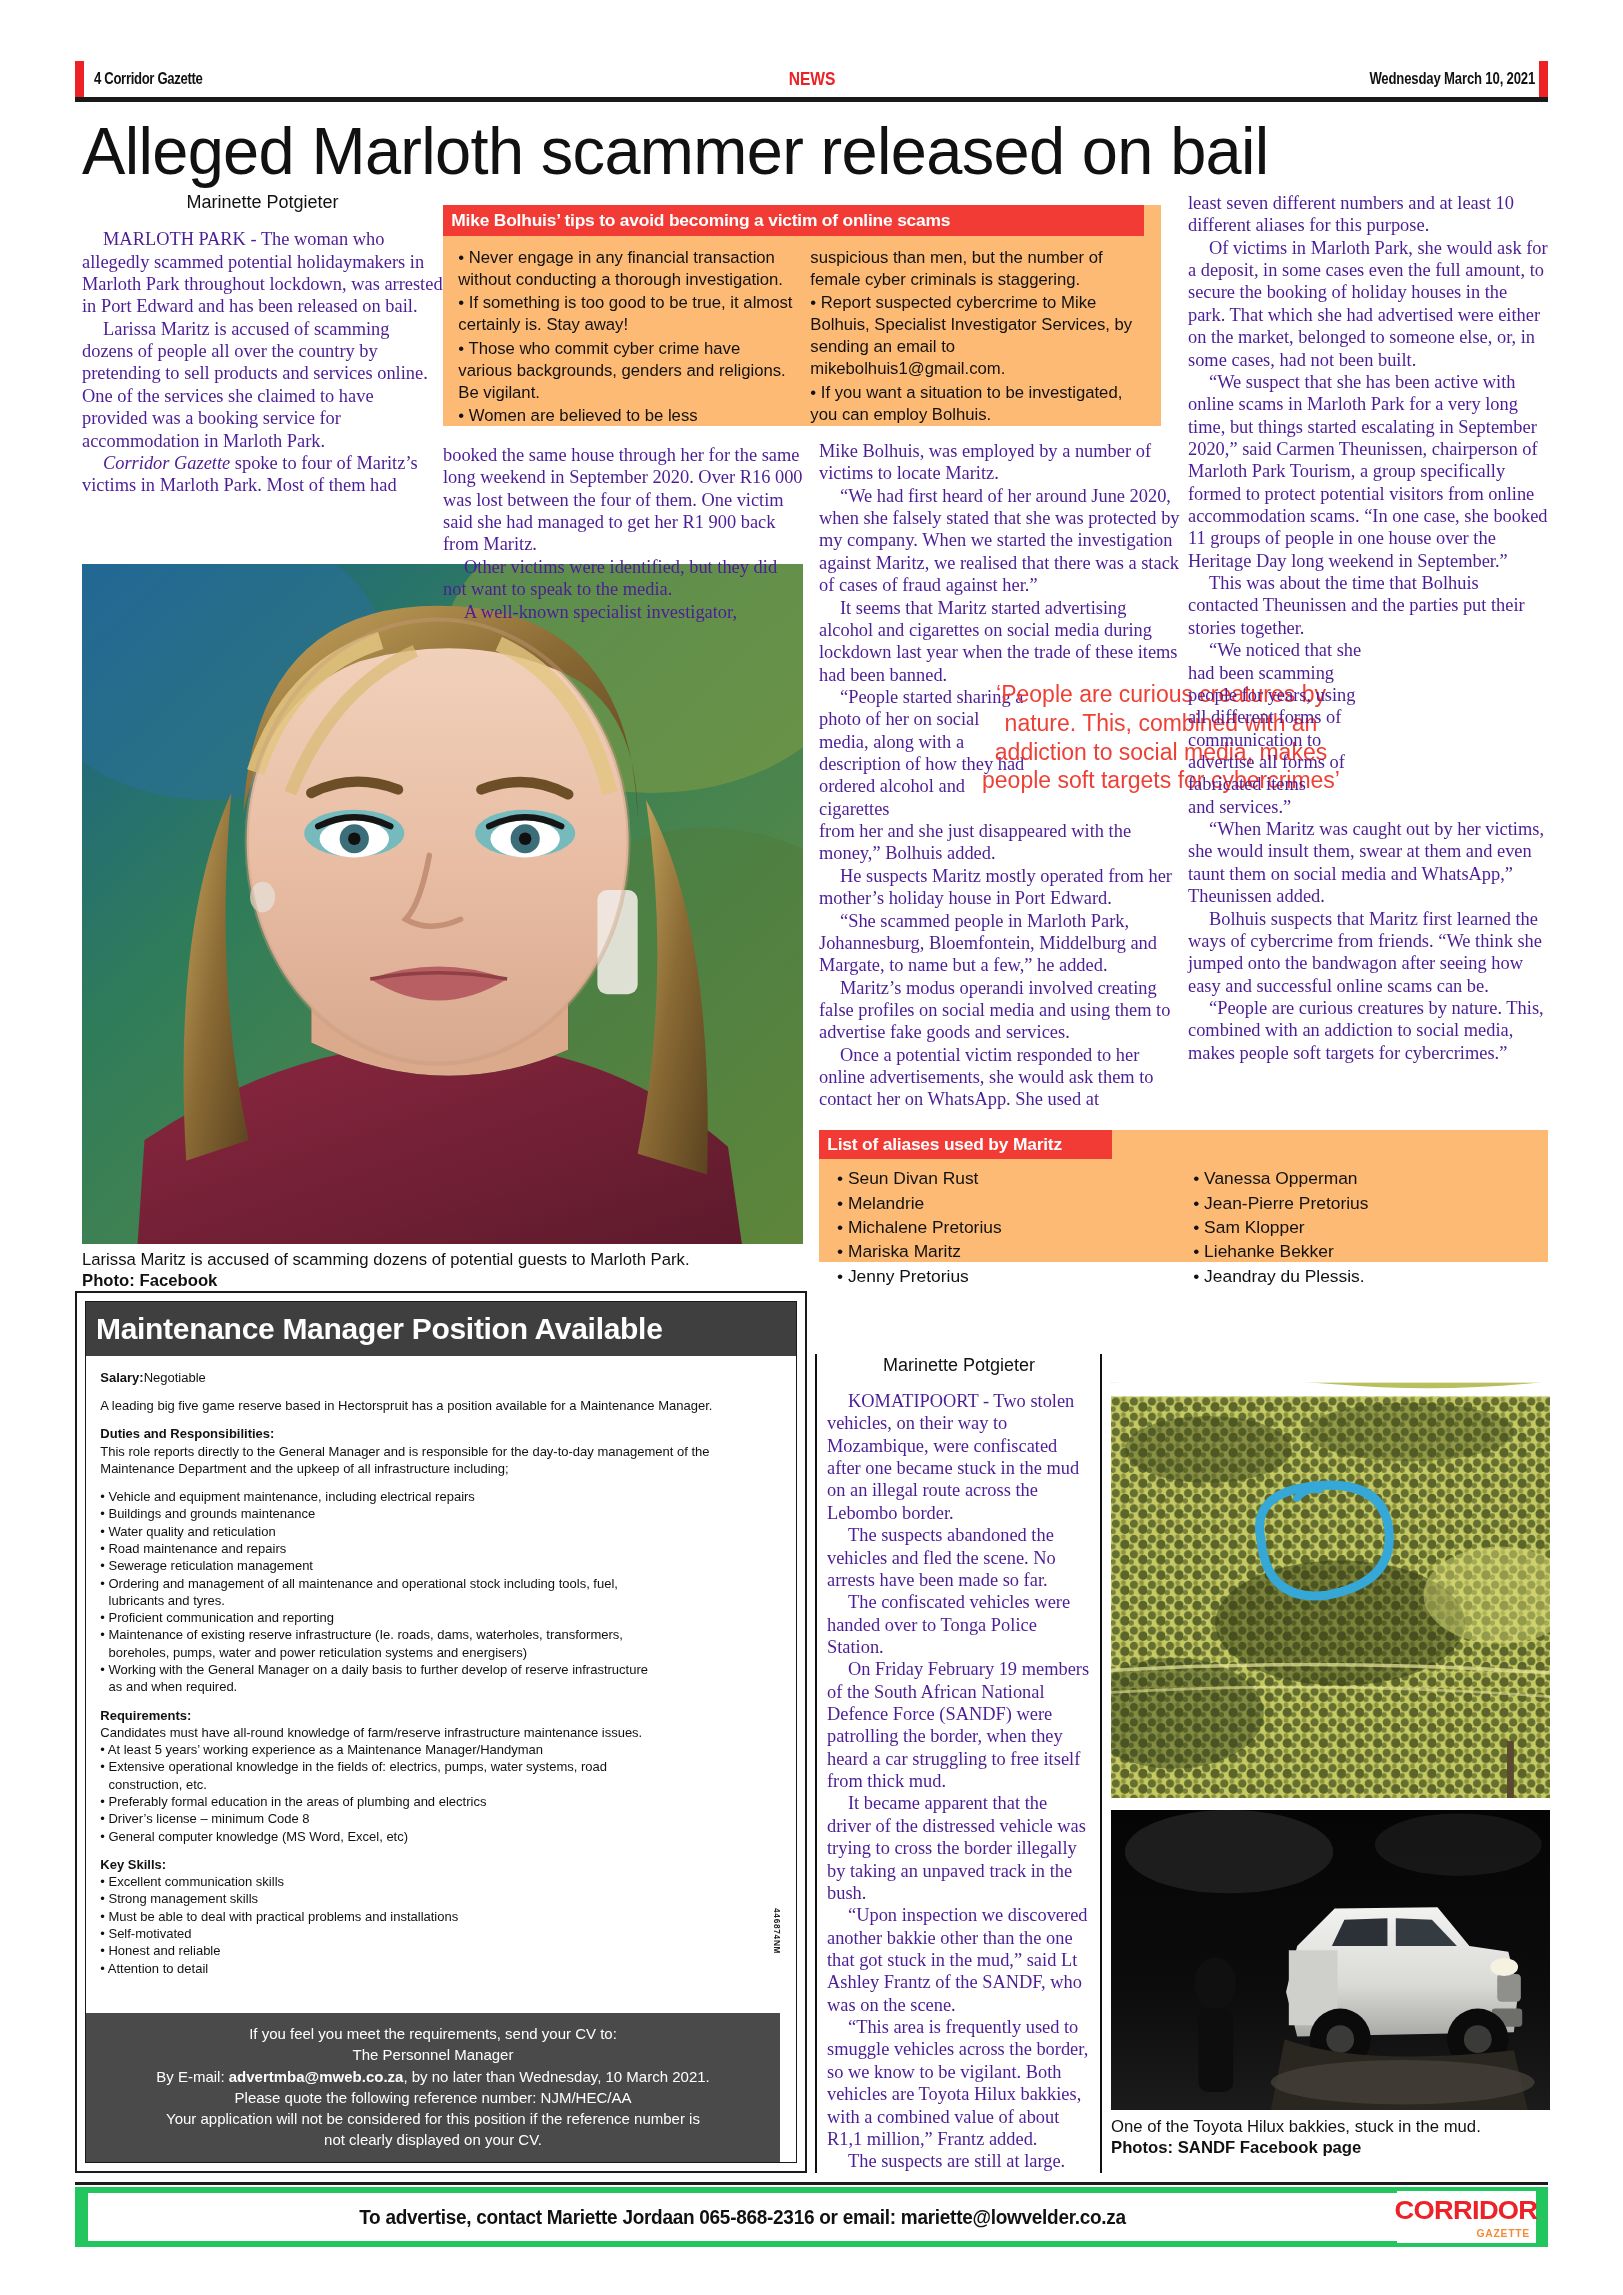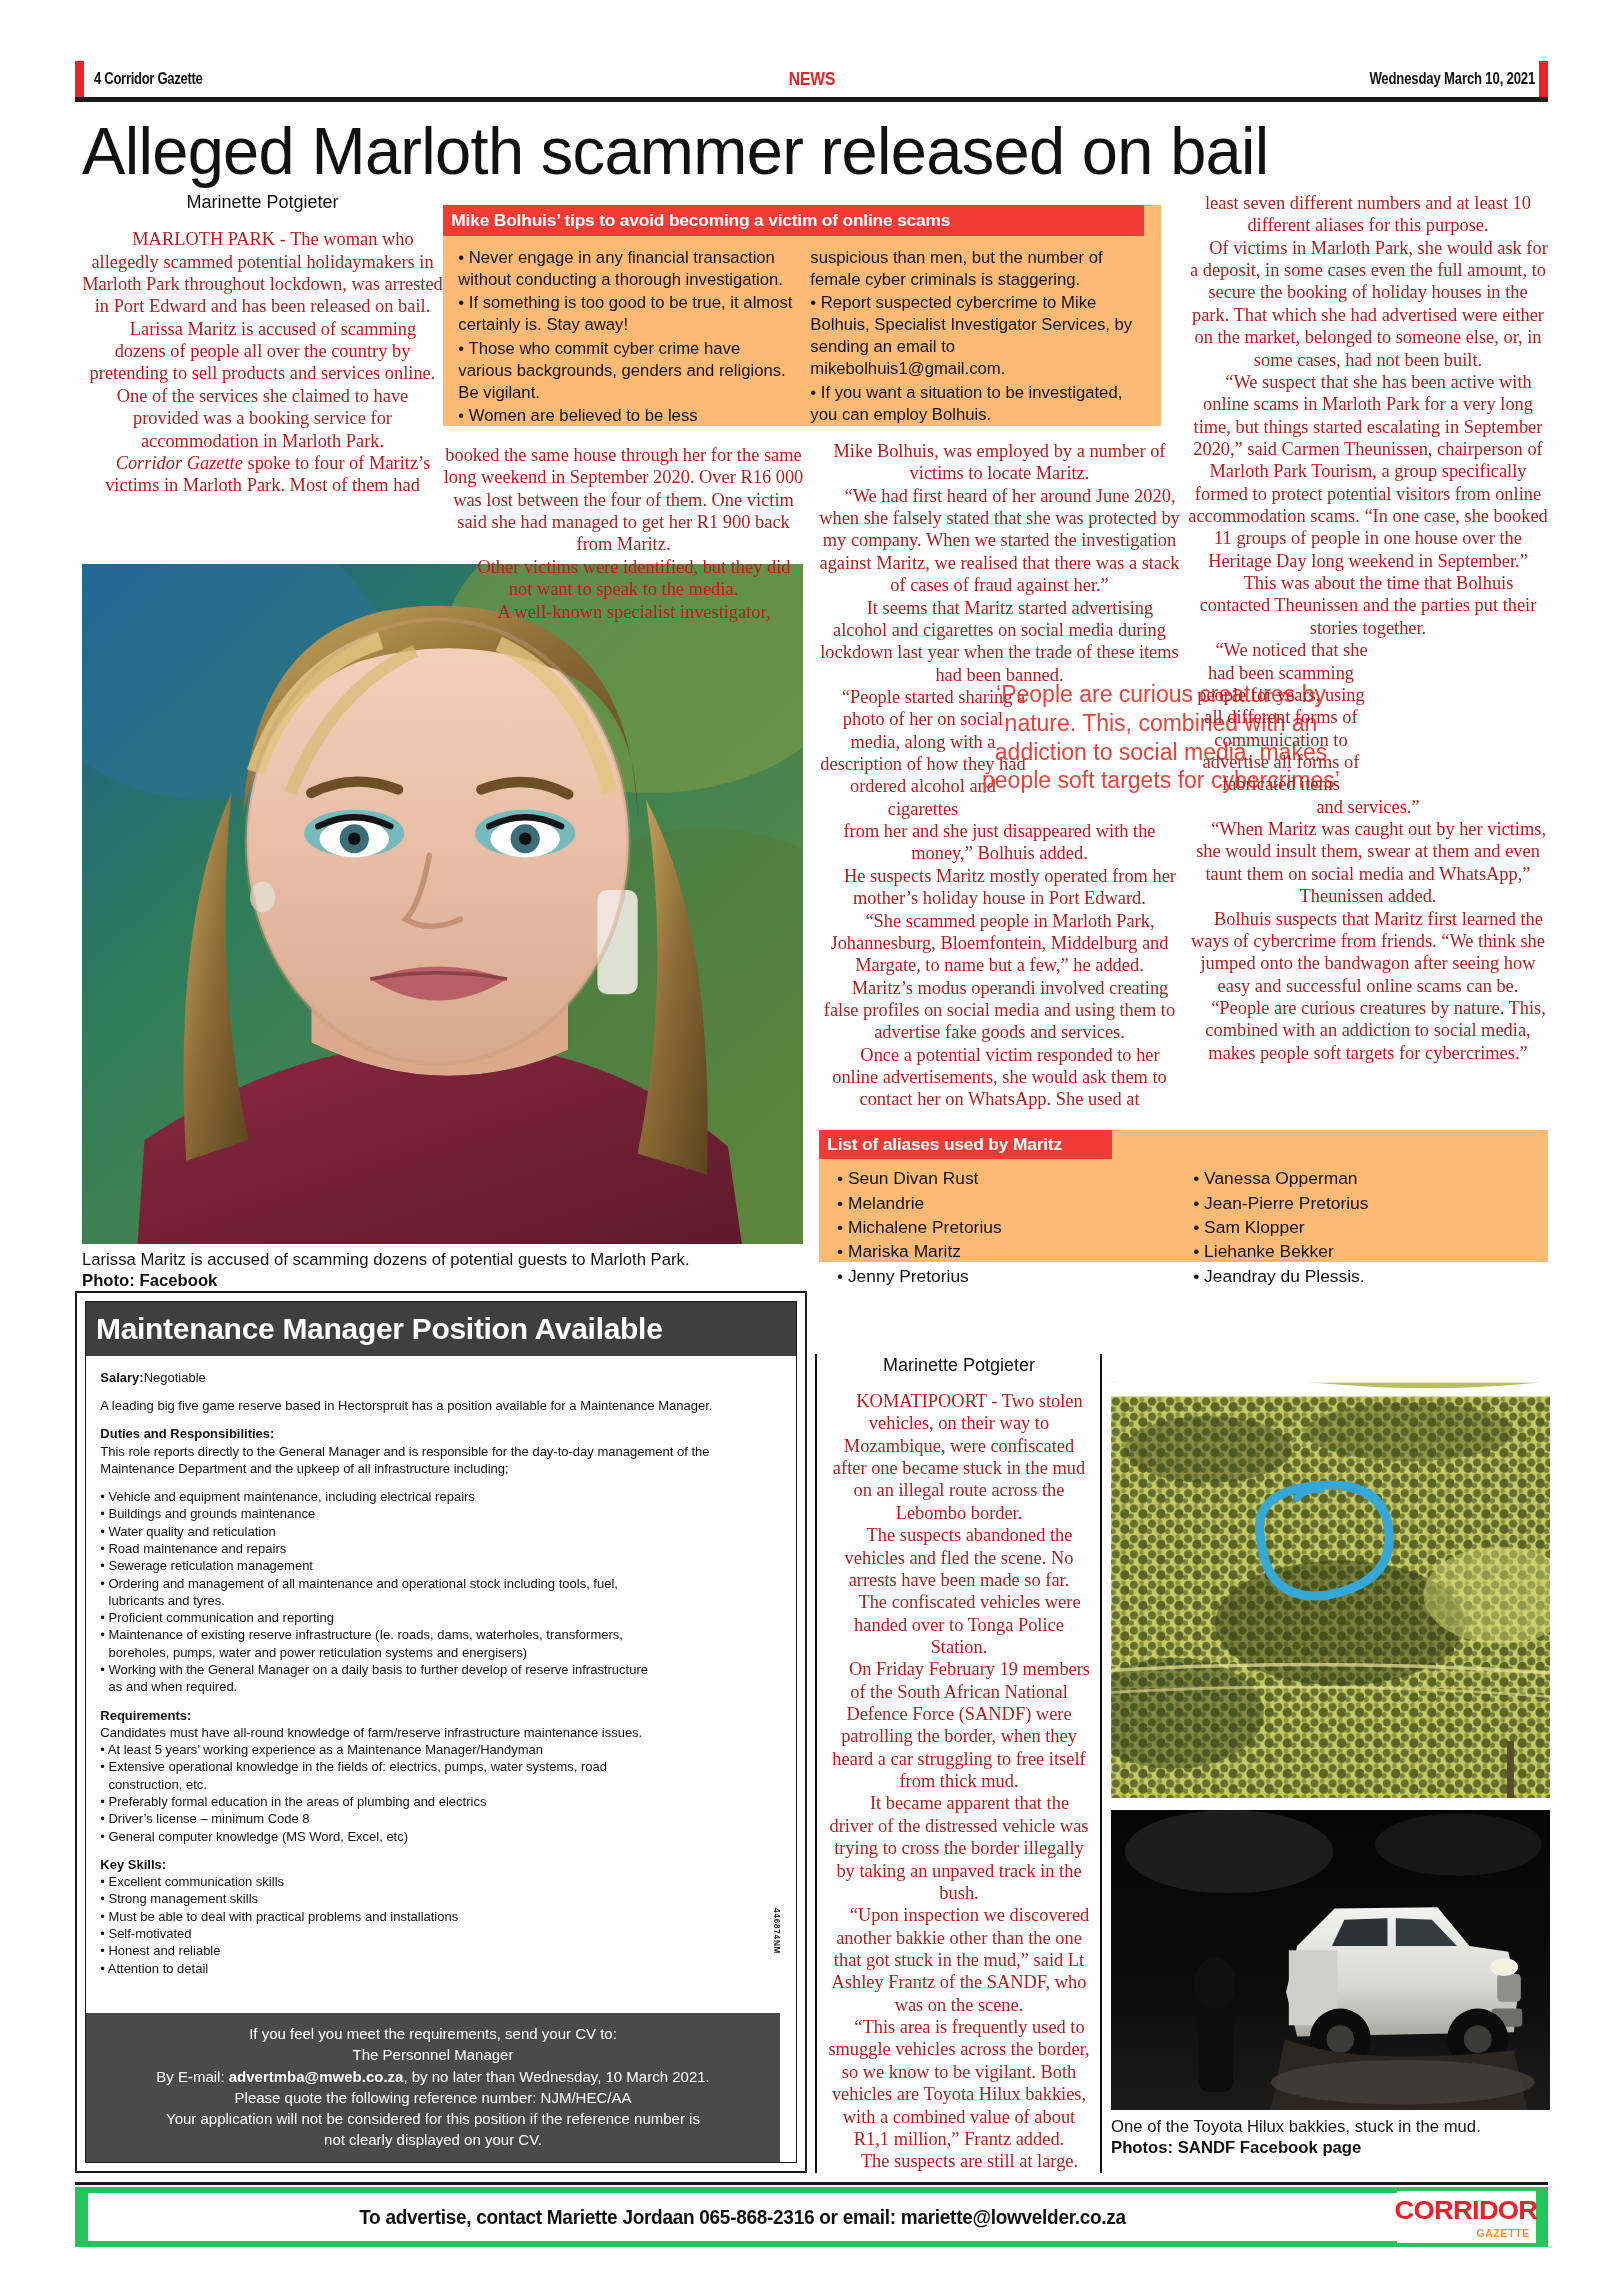--- a/index.html
+++ b/index.html
@@ -56,22 +56,22 @@
     transform: scaleX(0.97); transform-origin: left top;
   }
 
   
   .col { position: absolute; font-family: "Liberation Serif", serif; }
   .byline {
     font-family: "Liberation Sans", sans-serif;
     font-size: 18px; color: #111; text-align: center; margin-bottom: 15.3px;
   }
   .bodytext {
-    font-size: 18.4px; line-height: 1.215; color: #b91c1c;
-    text-align: center; hyphens: none;
+    font-size: 18.4px; line-height: 1.215; color: #4c1d95;
+    text-align: left; hyphens: none;
   }
   .bodytext p { text-indent: 21px; margin: 0; }
   .bodytext p.noind { text-indent: 0; }
   .bodytext em { font-style: italic; }
 
   
   #col1 { left: 82px; top: 192px; width: 361px; }
   #col1-img {
     position: absolute; left: 82px; top: 564px; width: 721px; height: 680px;
     overflow: hidden;

